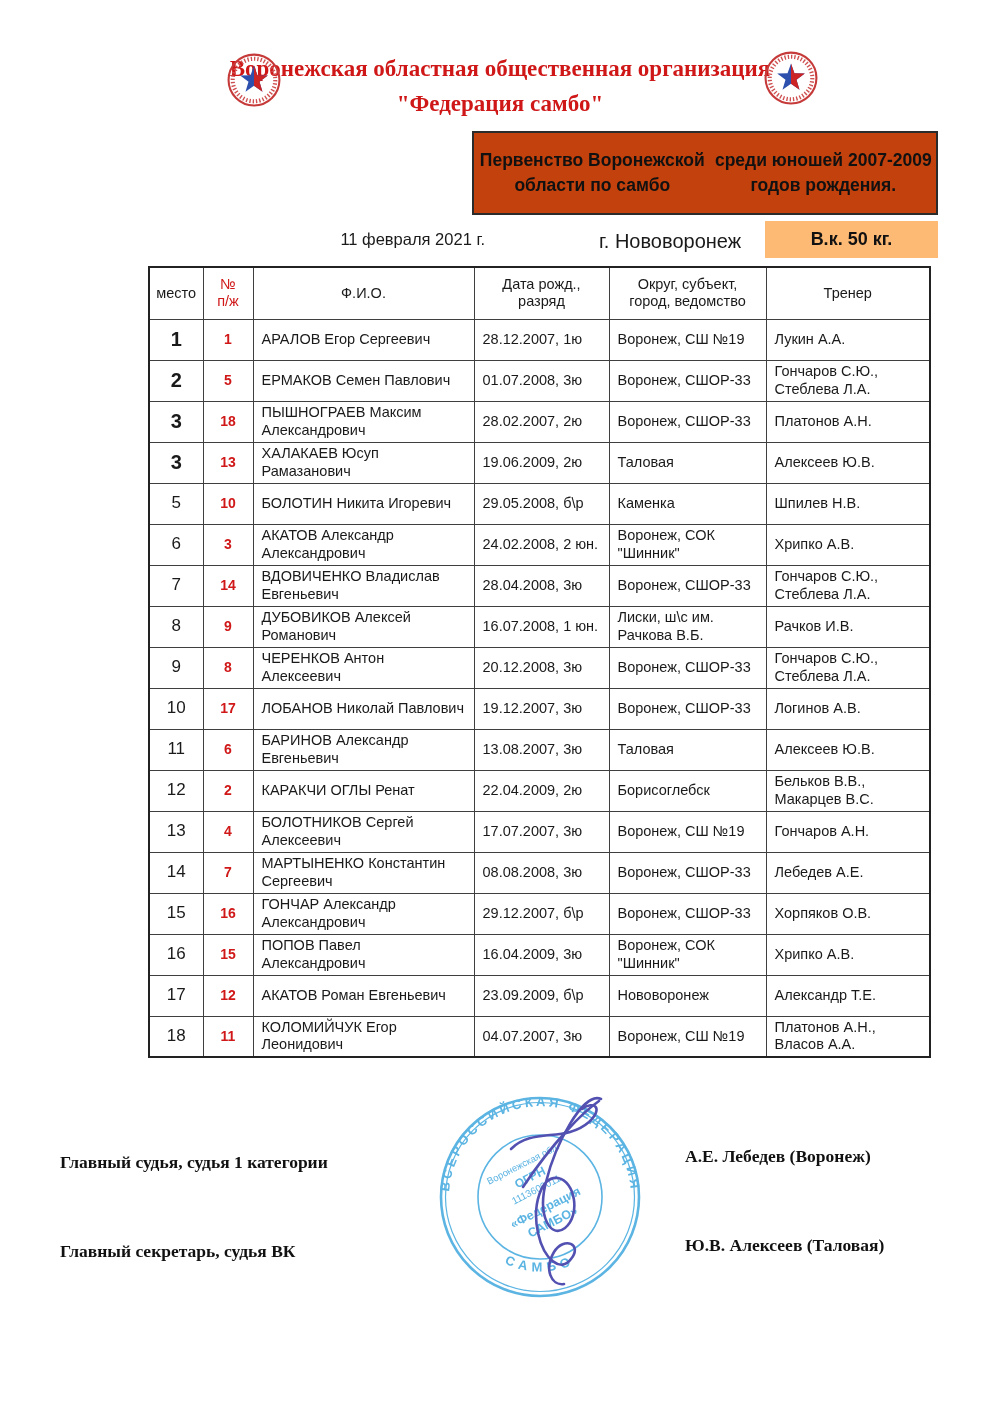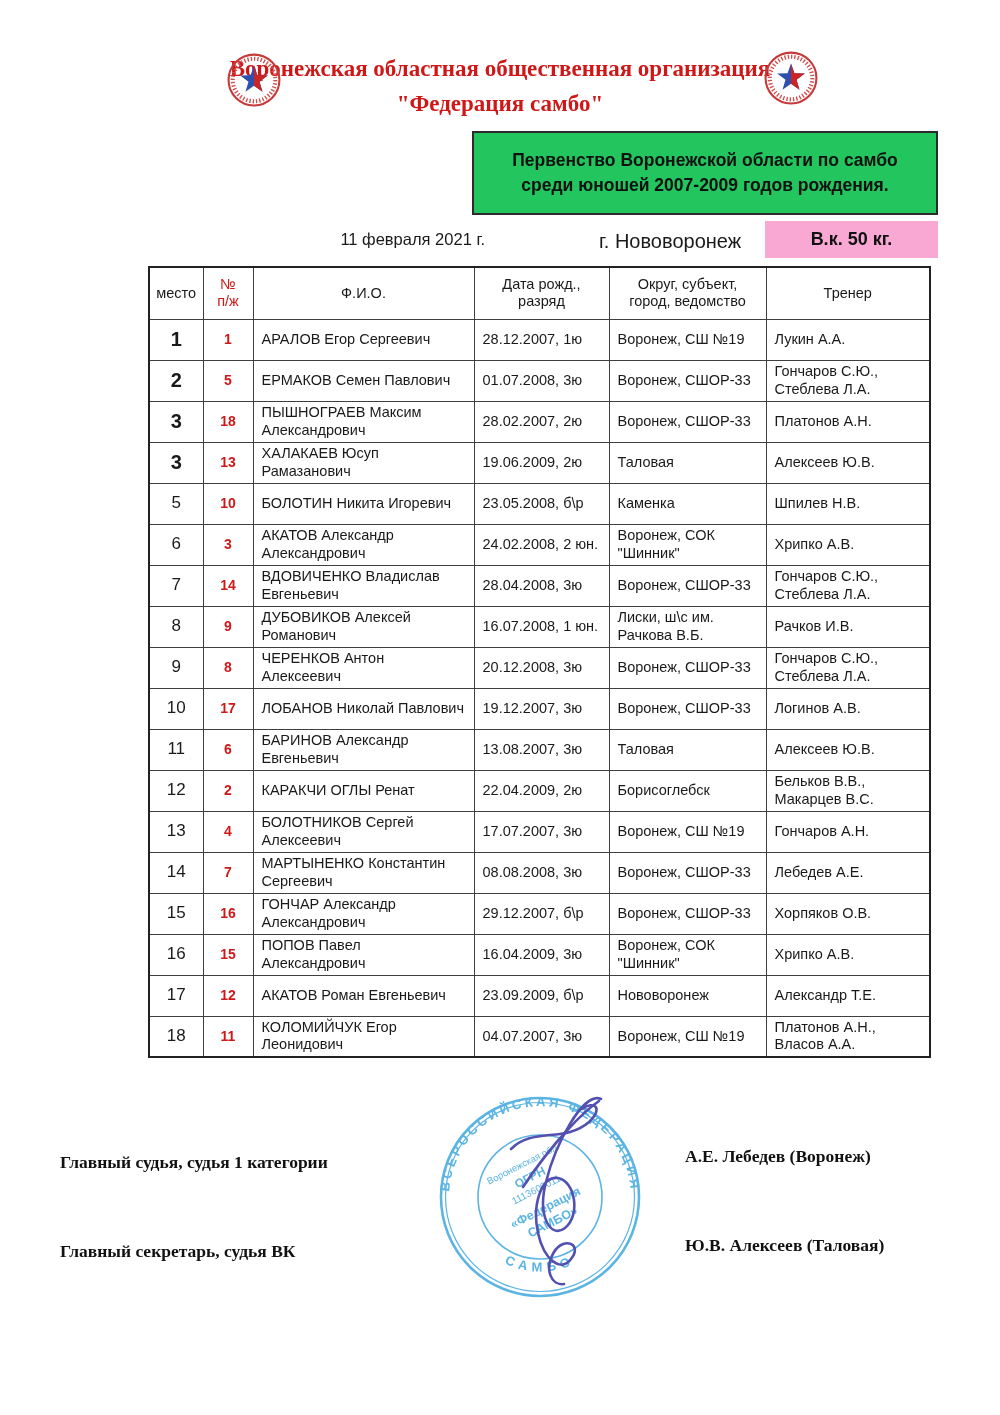--- a/index.html
+++ b/index.html
@@ -19,29 +19,29 @@
   .logo-left  { left:227px; top:52px; }
   .logo-right { left:764px; top:50px; }
 
   
   .doc-title {
     position:absolute; left:170px; top:160px; width:290px; text-align:center;
     font-weight:bold; font-size:20px; letter-spacing:0.5px; color:#111;
   }
   .event-box {
     position:absolute; left:472px; top:131px; width:466px; height:84px;
-    background:#22c55e; border:2px solid #2b2b2b;
-    display:flex; flex-direction:column; justify-content:center; align-items:center;
+    background:#c2410c; border:2px solid #2b2b2b;
+    display:flex; flex-direction:row; justify-content:center; align-items:center;
     font-weight:bold; font-size:17.5px; line-height:1.45; color:#111; text-align:center;
   }
   .meta-date { position:absolute; left:245px; top:230px; width:240px; text-align:right; font-size:16.5px; }
   .meta-city { position:absolute; left:555px; top:230px; width:230px; text-align:center; font-size:20px; }
   .weight-box {
     position:absolute; left:765px; top:221px; width:173px; height:37px;
-    background:#f9a8d4; display:flex; align-items:center; justify-content:center;
+    background:#fdba74; display:flex; align-items:center; justify-content:center;
     font-weight:bold; font-size:18px; color:#111;
   }
 
   
   table.results {
     position:absolute; left:148px; top:266px; width:781px;
     border-collapse:collapse; table-layout:fixed;
     font-size:14.5px; color:#1a1a1a; border:2px solid #222;
   }
   table.results th, table.results td {
@@ -165,21 +165,21 @@
       <td class="cell-num">13</td>
       <td class="cell-name">ХАЛАКАЕВ Юсуп Рамазанович</td>
       <td class="cell-birth">19.06.2009, 2ю</td>
       <td class="cell-region">Таловая</td>
       <td class="cell-coach">Алексеев Ю.В.</td>
     </tr>
         <tr>
       <td class="cell-place">5</td>
       <td class="cell-num">10</td>
       <td class="cell-name">БОЛОТИН Никита Игоревич</td>
-      <td class="cell-birth">23.05.2008, б\р</td>
+      <td class="cell-birth">29.05.2008, б\р</td>
       <td class="cell-region">Каменка</td>
       <td class="cell-coach">Шпилев Н.В.</td>
     </tr>
         <tr>
       <td class="cell-place">6</td>
       <td class="cell-num">3</td>
       <td class="cell-name">АКАТОВ Александр Александрович</td>
       <td class="cell-birth">24.02.2008, 2 юн.</td>
       <td class="cell-region">Воронеж, СОК "Шинник"</td>
       <td class="cell-coach">Хрипко А.В.</td>

